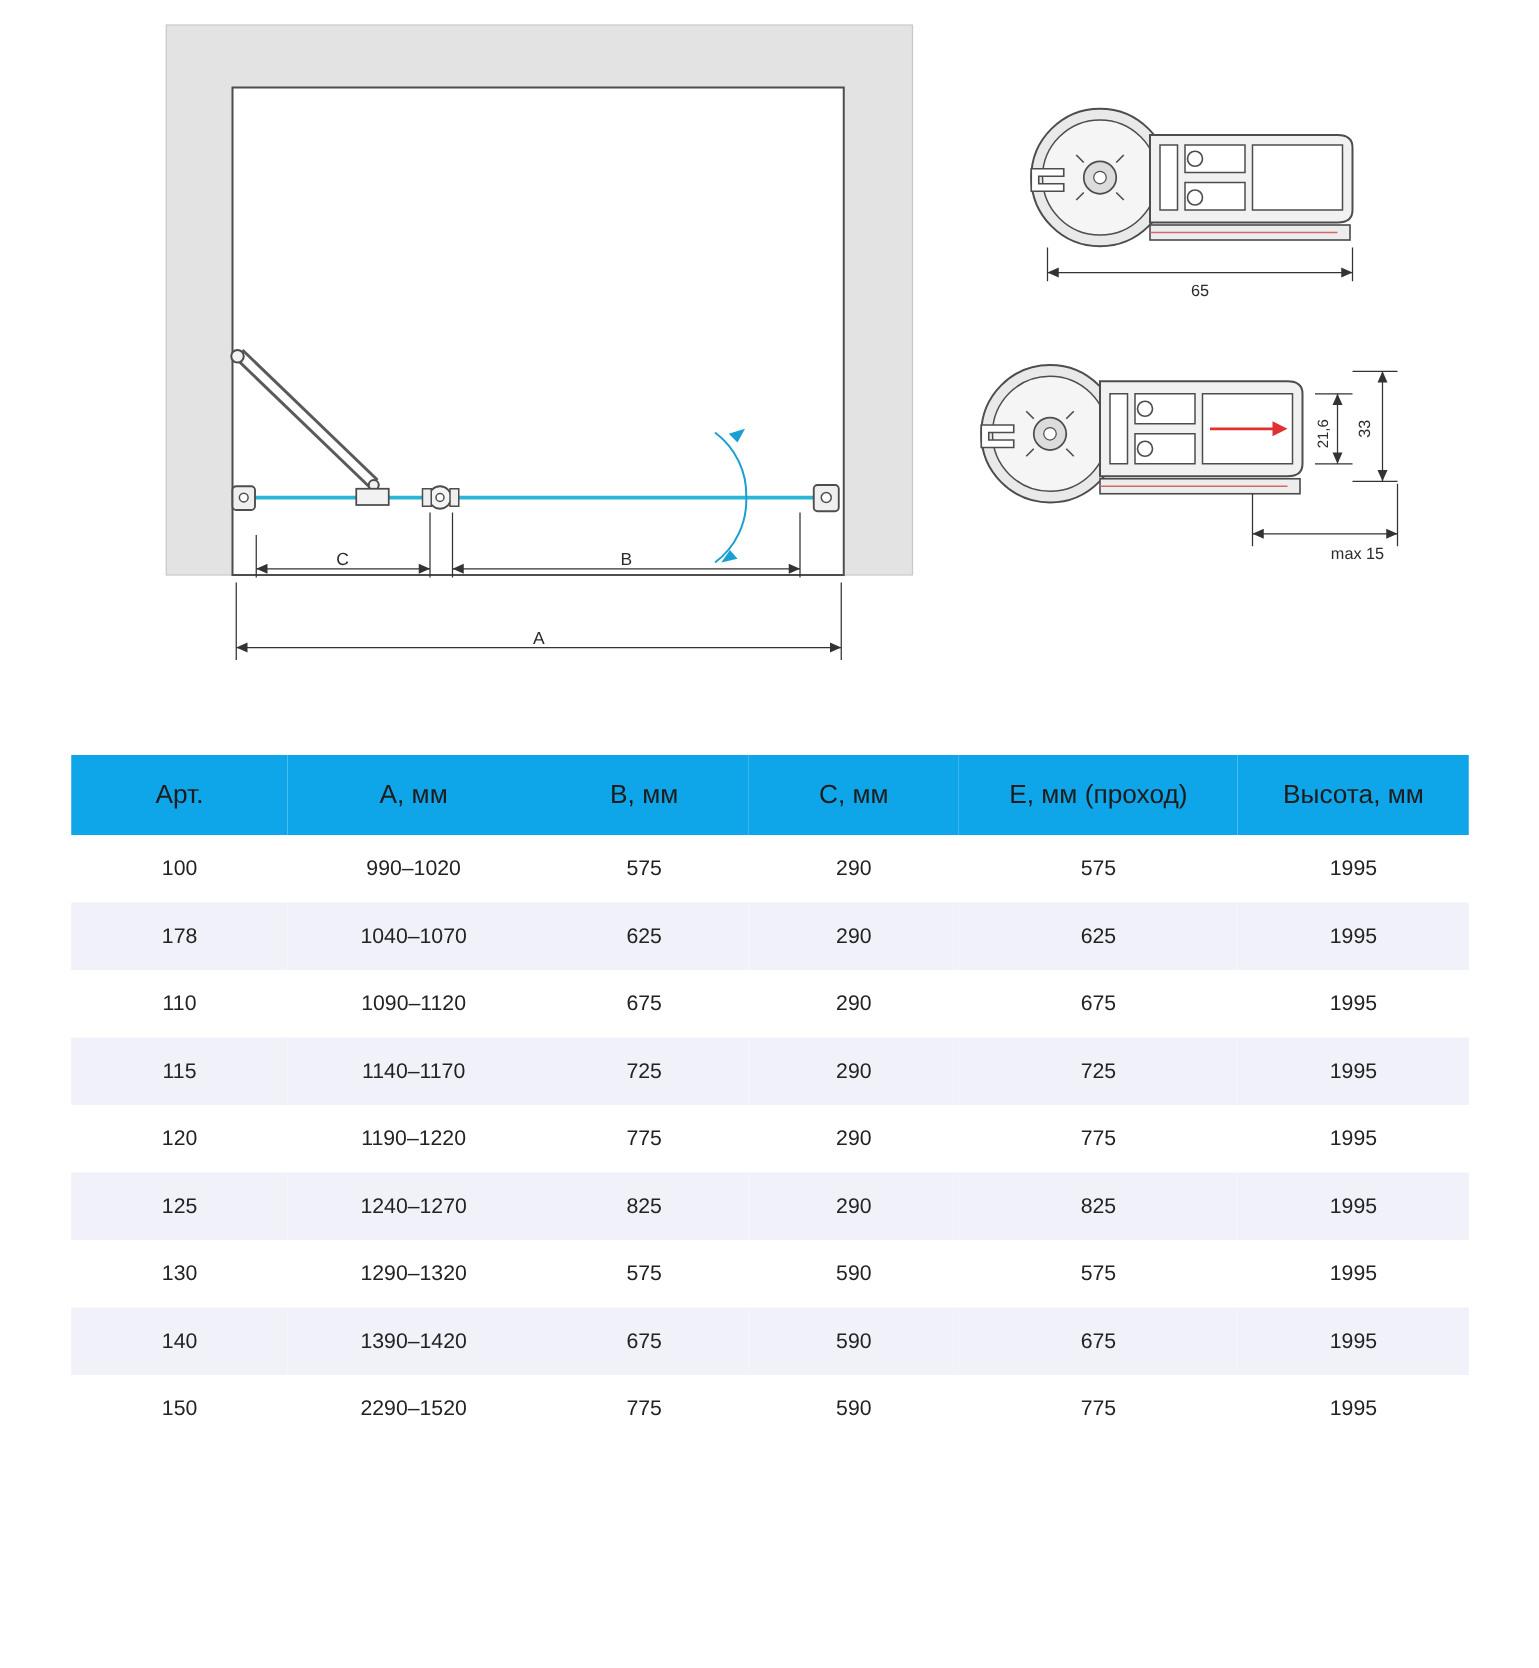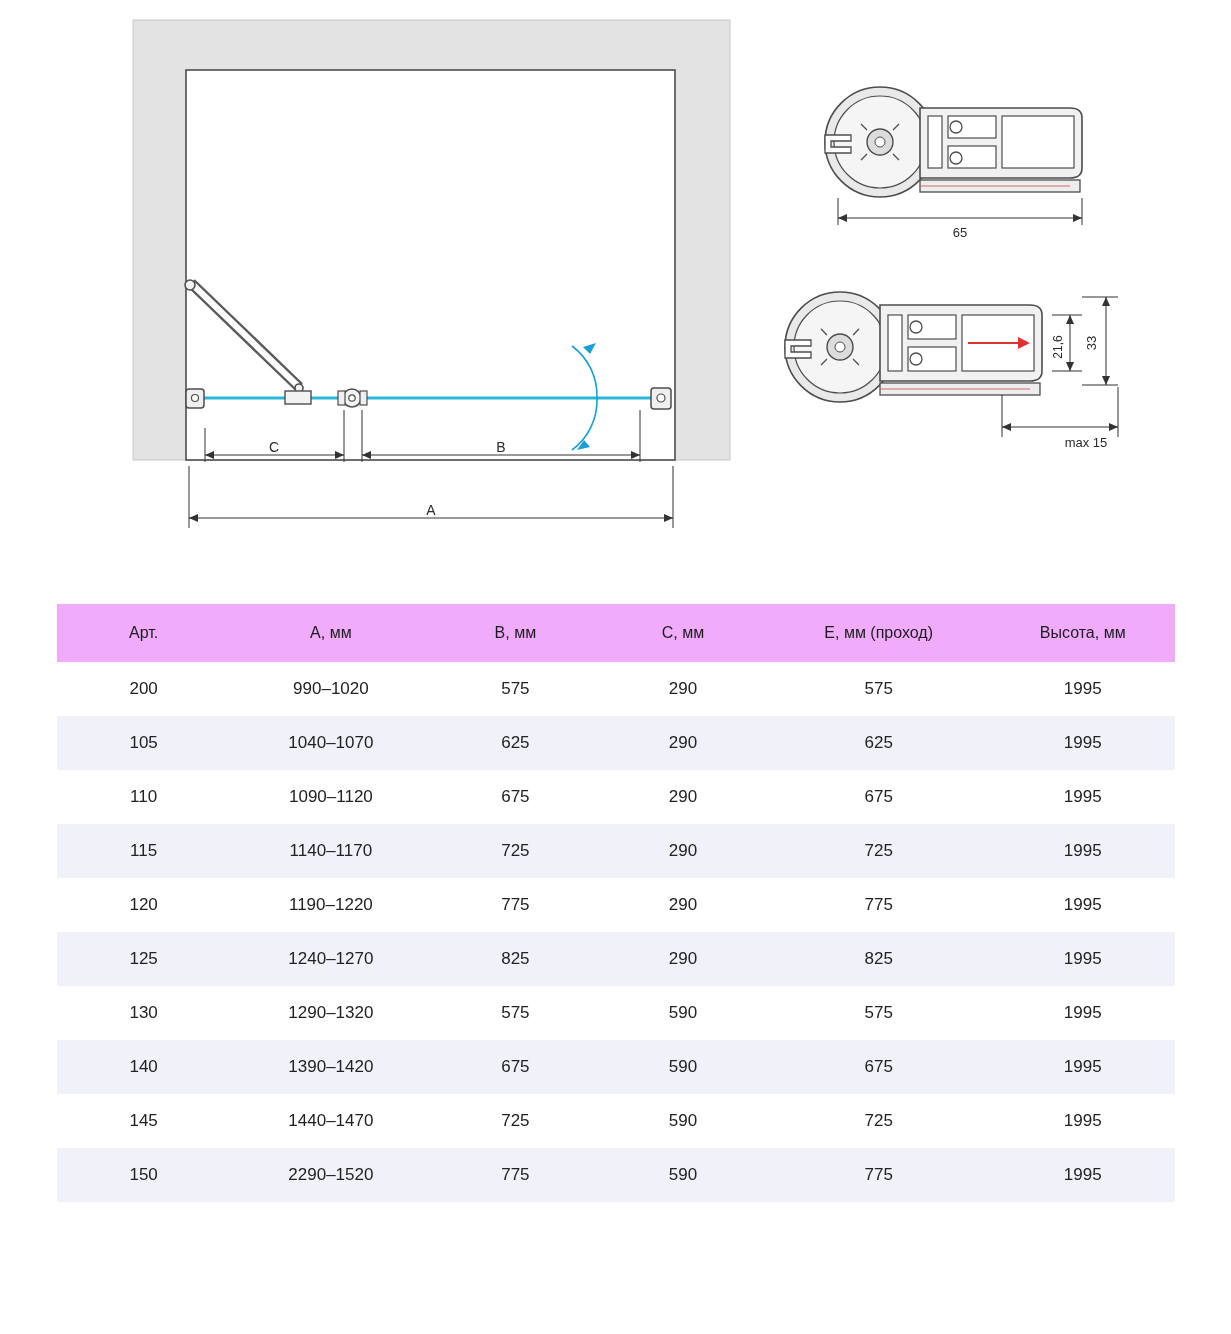--- a/index.html
+++ b/index.html
@@ -34,26 +34,26 @@
     top: 604px;
     left: 57px;
     width: 1118px;
   }
   table.spec {
     border-collapse: collapse;
     width: 100%;
     table-layout: fixed;
   }
   table.spec th {
-    font-size: 16px;
+    font-size: 21px;
     font-weight: 400;
     color: #1c1c1c;
     padding: 20px 4px;
     text-align: center;
-    background: #f0abfc;
+    background: #0ea5e9;
     white-space: nowrap;
   }
   table.spec td {
     font-size: 17px;
     font-weight: 400;
     color: #222222;
     padding: 17px 4px;
     text-align: center;
     white-space: nowrap;
   }
@@ -241,29 +241,29 @@
         <th>Арт.</th>
         <th>A, мм</th>
         <th>B, мм</th>
         <th>C, мм</th>
         <th>E, мм (проход)</th>
         <th>Высота, мм</th>
       </tr>
     </thead>
     <tbody id="table-body">
         <tr>
-          <td>200</td>
+          <td>100</td>
           <td>990–1020</td>
           <td>575</td>
           <td>290</td>
           <td>575</td>
           <td>1995</td>
         </tr>
         <tr>
-          <td>105</td>
+          <td>178</td>
           <td>1040–1070</td>
           <td>625</td>
           <td>290</td>
           <td>625</td>
           <td>1995</td>
         </tr>
         <tr>
           <td>110</td>
           <td>1090–1120</td>
           <td>675</td>
@@ -305,28 +305,20 @@
         </tr>
         <tr>
           <td>140</td>
           <td>1390–1420</td>
           <td>675</td>
           <td>590</td>
           <td>675</td>
           <td>1995</td>
         </tr>
         <tr>
-          <td>145</td>
-          <td>1440–1470</td>
-          <td>725</td>
-          <td>590</td>
-          <td>725</td>
-          <td>1995</td>
-        </tr>
-        <tr>
           <td>150</td>
           <td>2290–1520</td>
           <td>775</td>
           <td>590</td>
           <td>775</td>
           <td>1995</td>
         </tr>
       </tbody>
   </table>
 </div>

